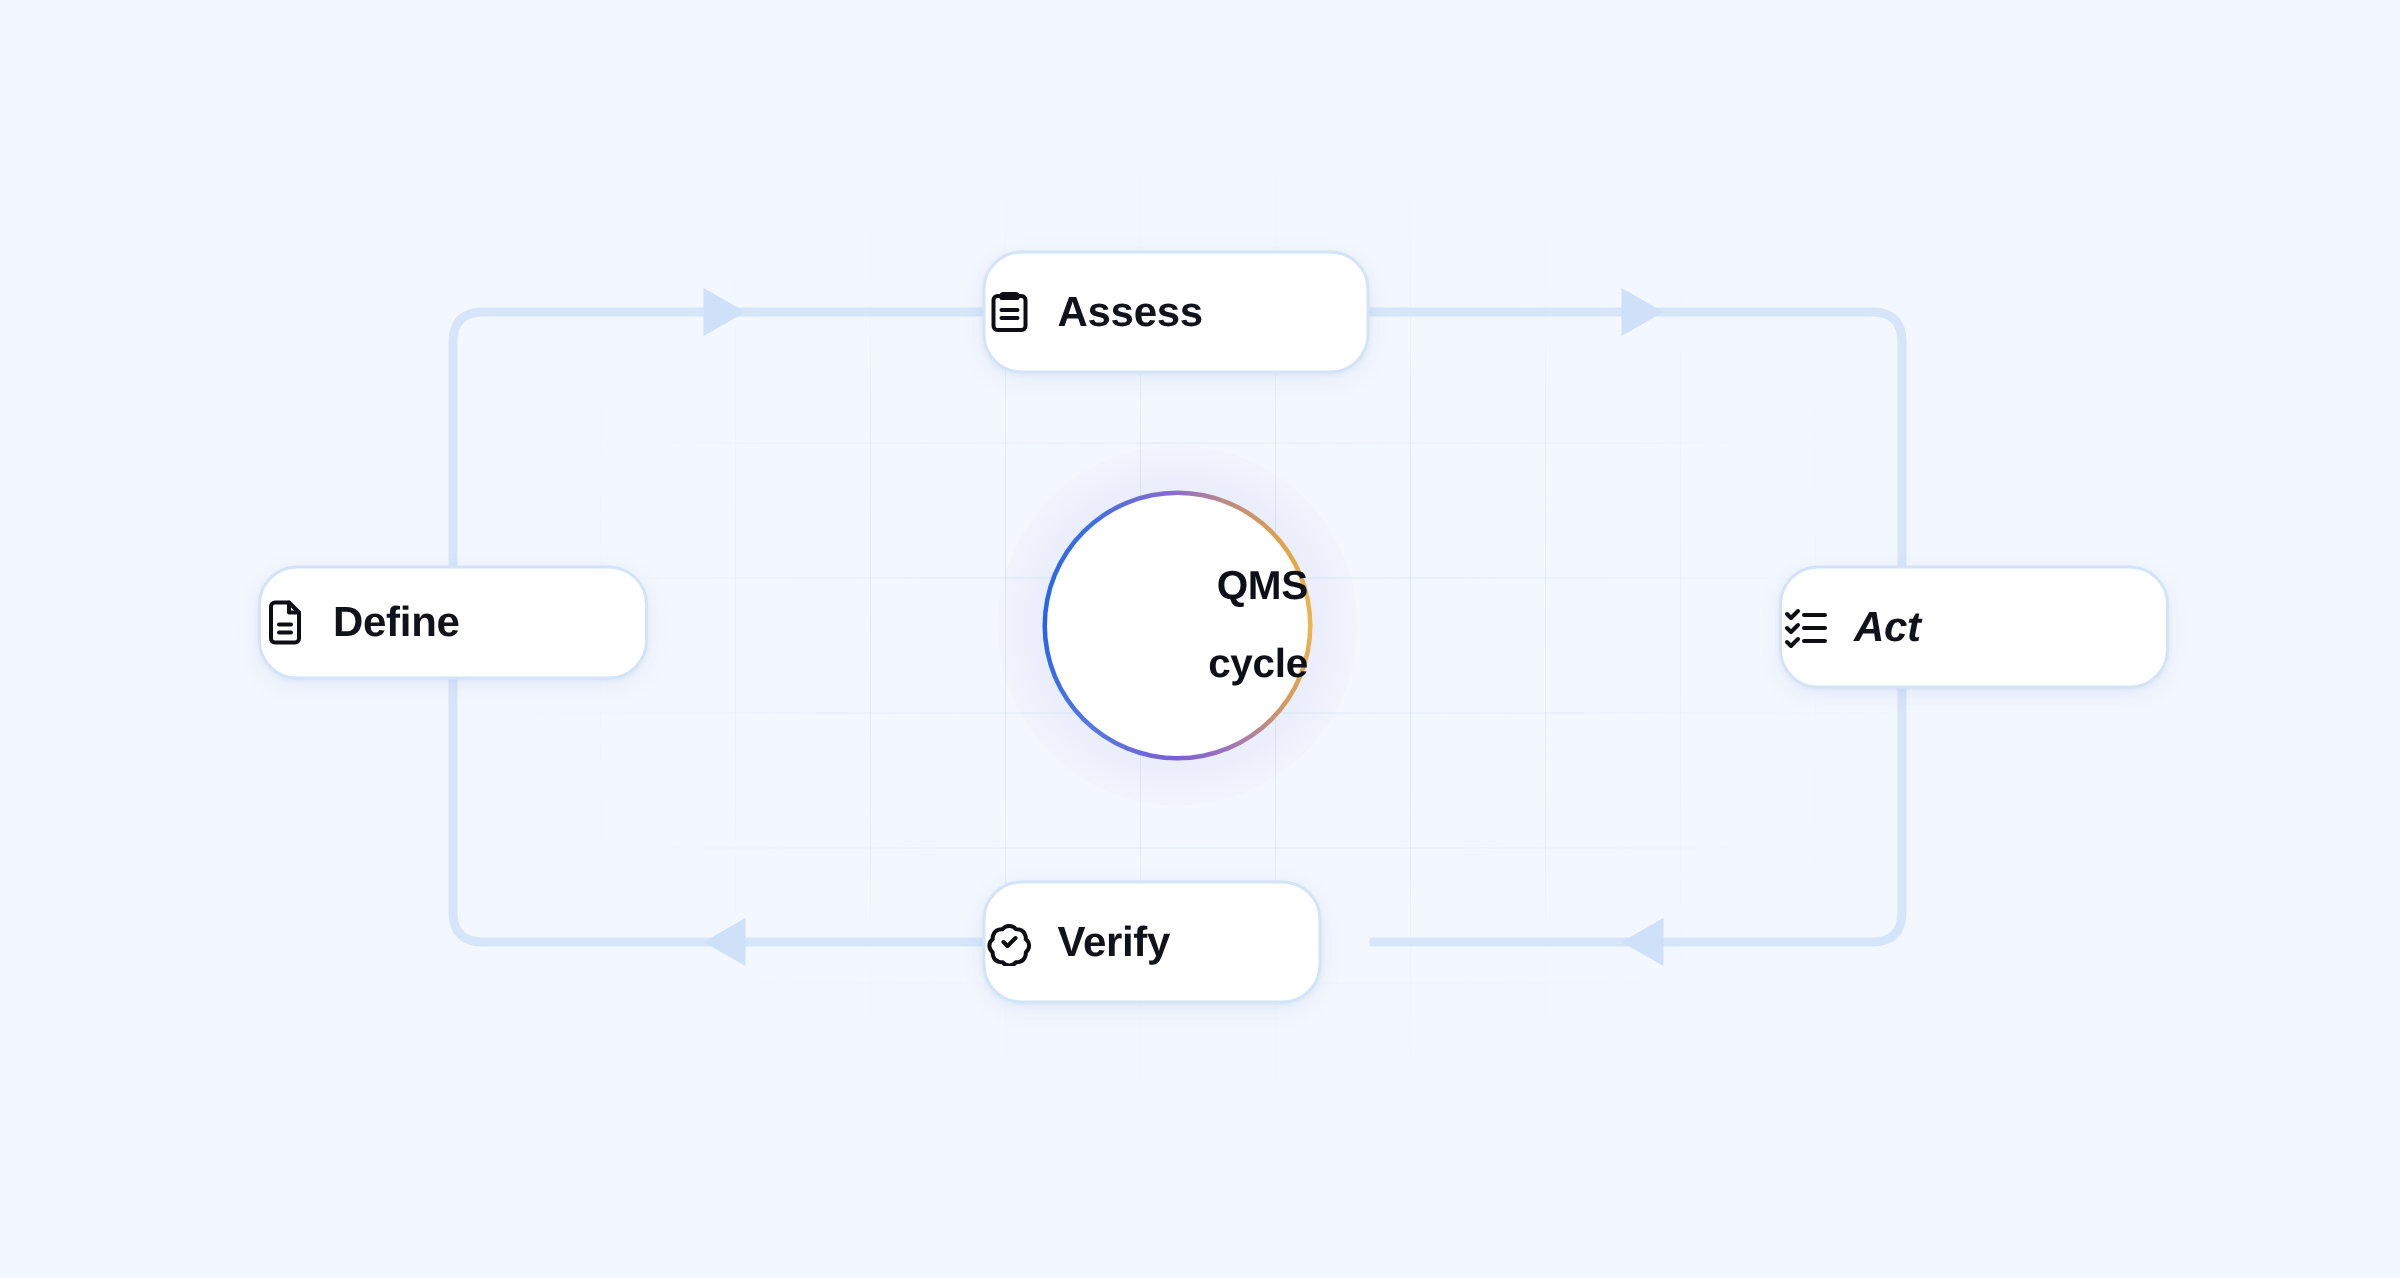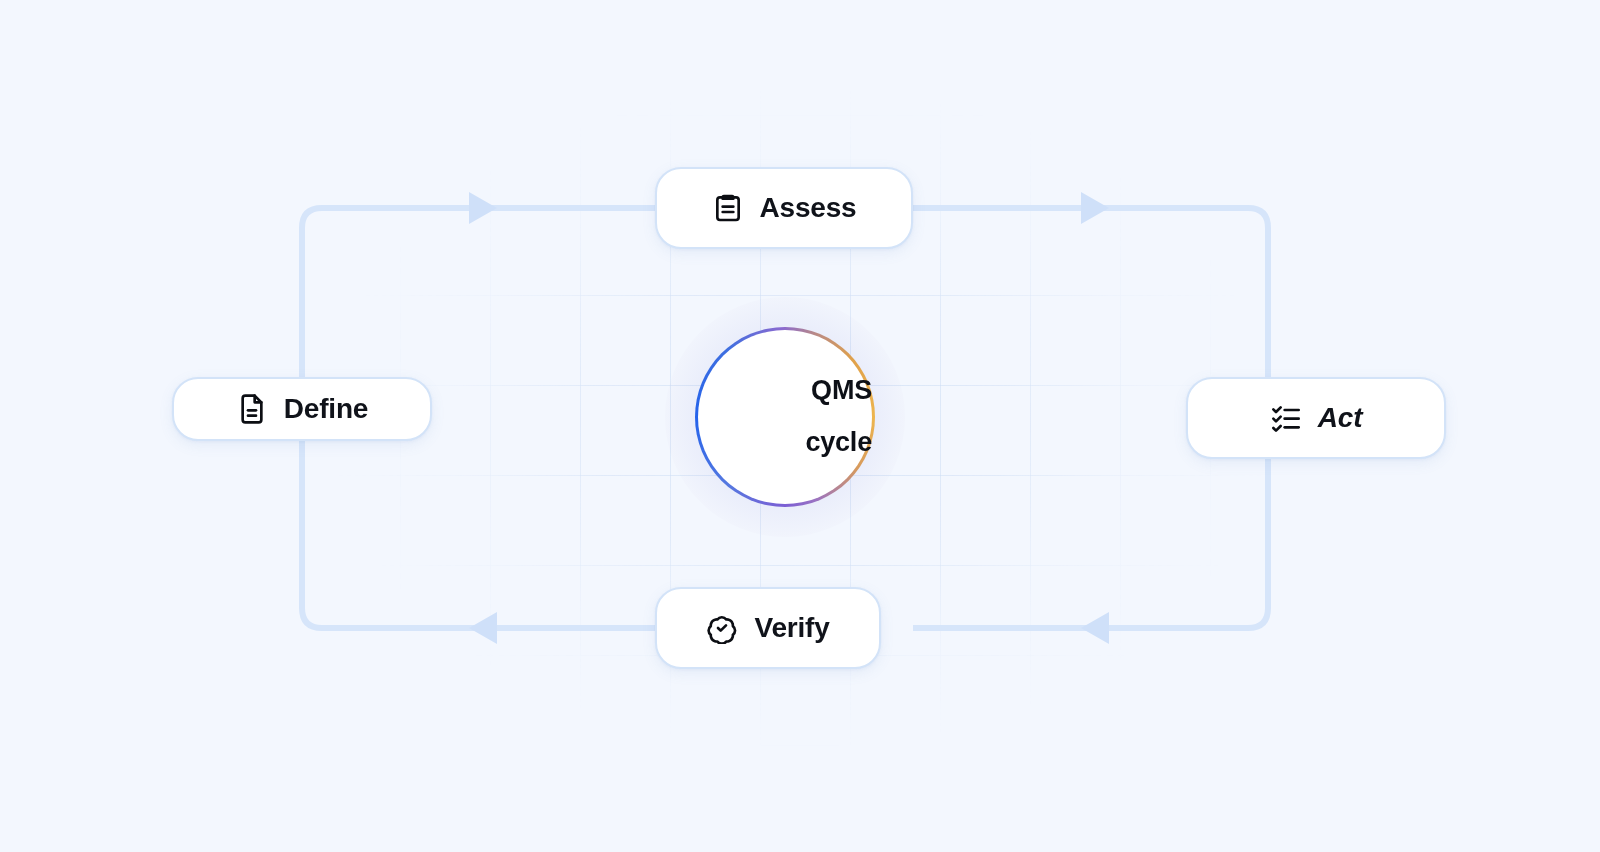--- a/index.html
+++ b/index.html
@@ -47,21 +47,20 @@
 
   
   .node {
     position: absolute;
     box-sizing: border-box;
     background: #ffffff;
     border: 2px solid #d3e3f8;
     border-radius: 26px;
     display: flex;
     align-items: center;
-    justify-content: center;
     gap: 16px;
     box-shadow: 0 4px 14px rgba(96,135,200,0.10),
                 0 1px 3px rgba(96,135,200,0.08);
   }
   .node .nlabel {
     font-size: 28px;
     font-weight: 700;
     color: #10131a;
     letter-spacing: -0.2px;
     white-space: nowrap;
@@ -69,21 +68,21 @@
   .node .nicon {
     width: 32px;
     height: 32px;
     flex: 0 0 32px;
     display: block;
     color: #0c0e13;
   }
   .node .nicon svg { display: block; width: 32px; height: 32px; }
 
   #node-assess { left: 655px; top: 167px;  width: 258px; height: 82px; }
-  #node-define { left: 172px; top: 377px;  width: 260px; height: 64px; }
+  #node-define { left: 172px; top: 377px;  width: 260px; height: 76px; }
   #node-act    { left: 1186px; top: 377px; width: 260px; height: 82px; font-style: italic; }
   #node-verify { left: 655px; top: 587px;  width: 226px; height: 82px; }
 
   
   #hub {
     position: absolute;
     left: 695px;
     top: 327px;
     width: 180px;
     height: 180px;

